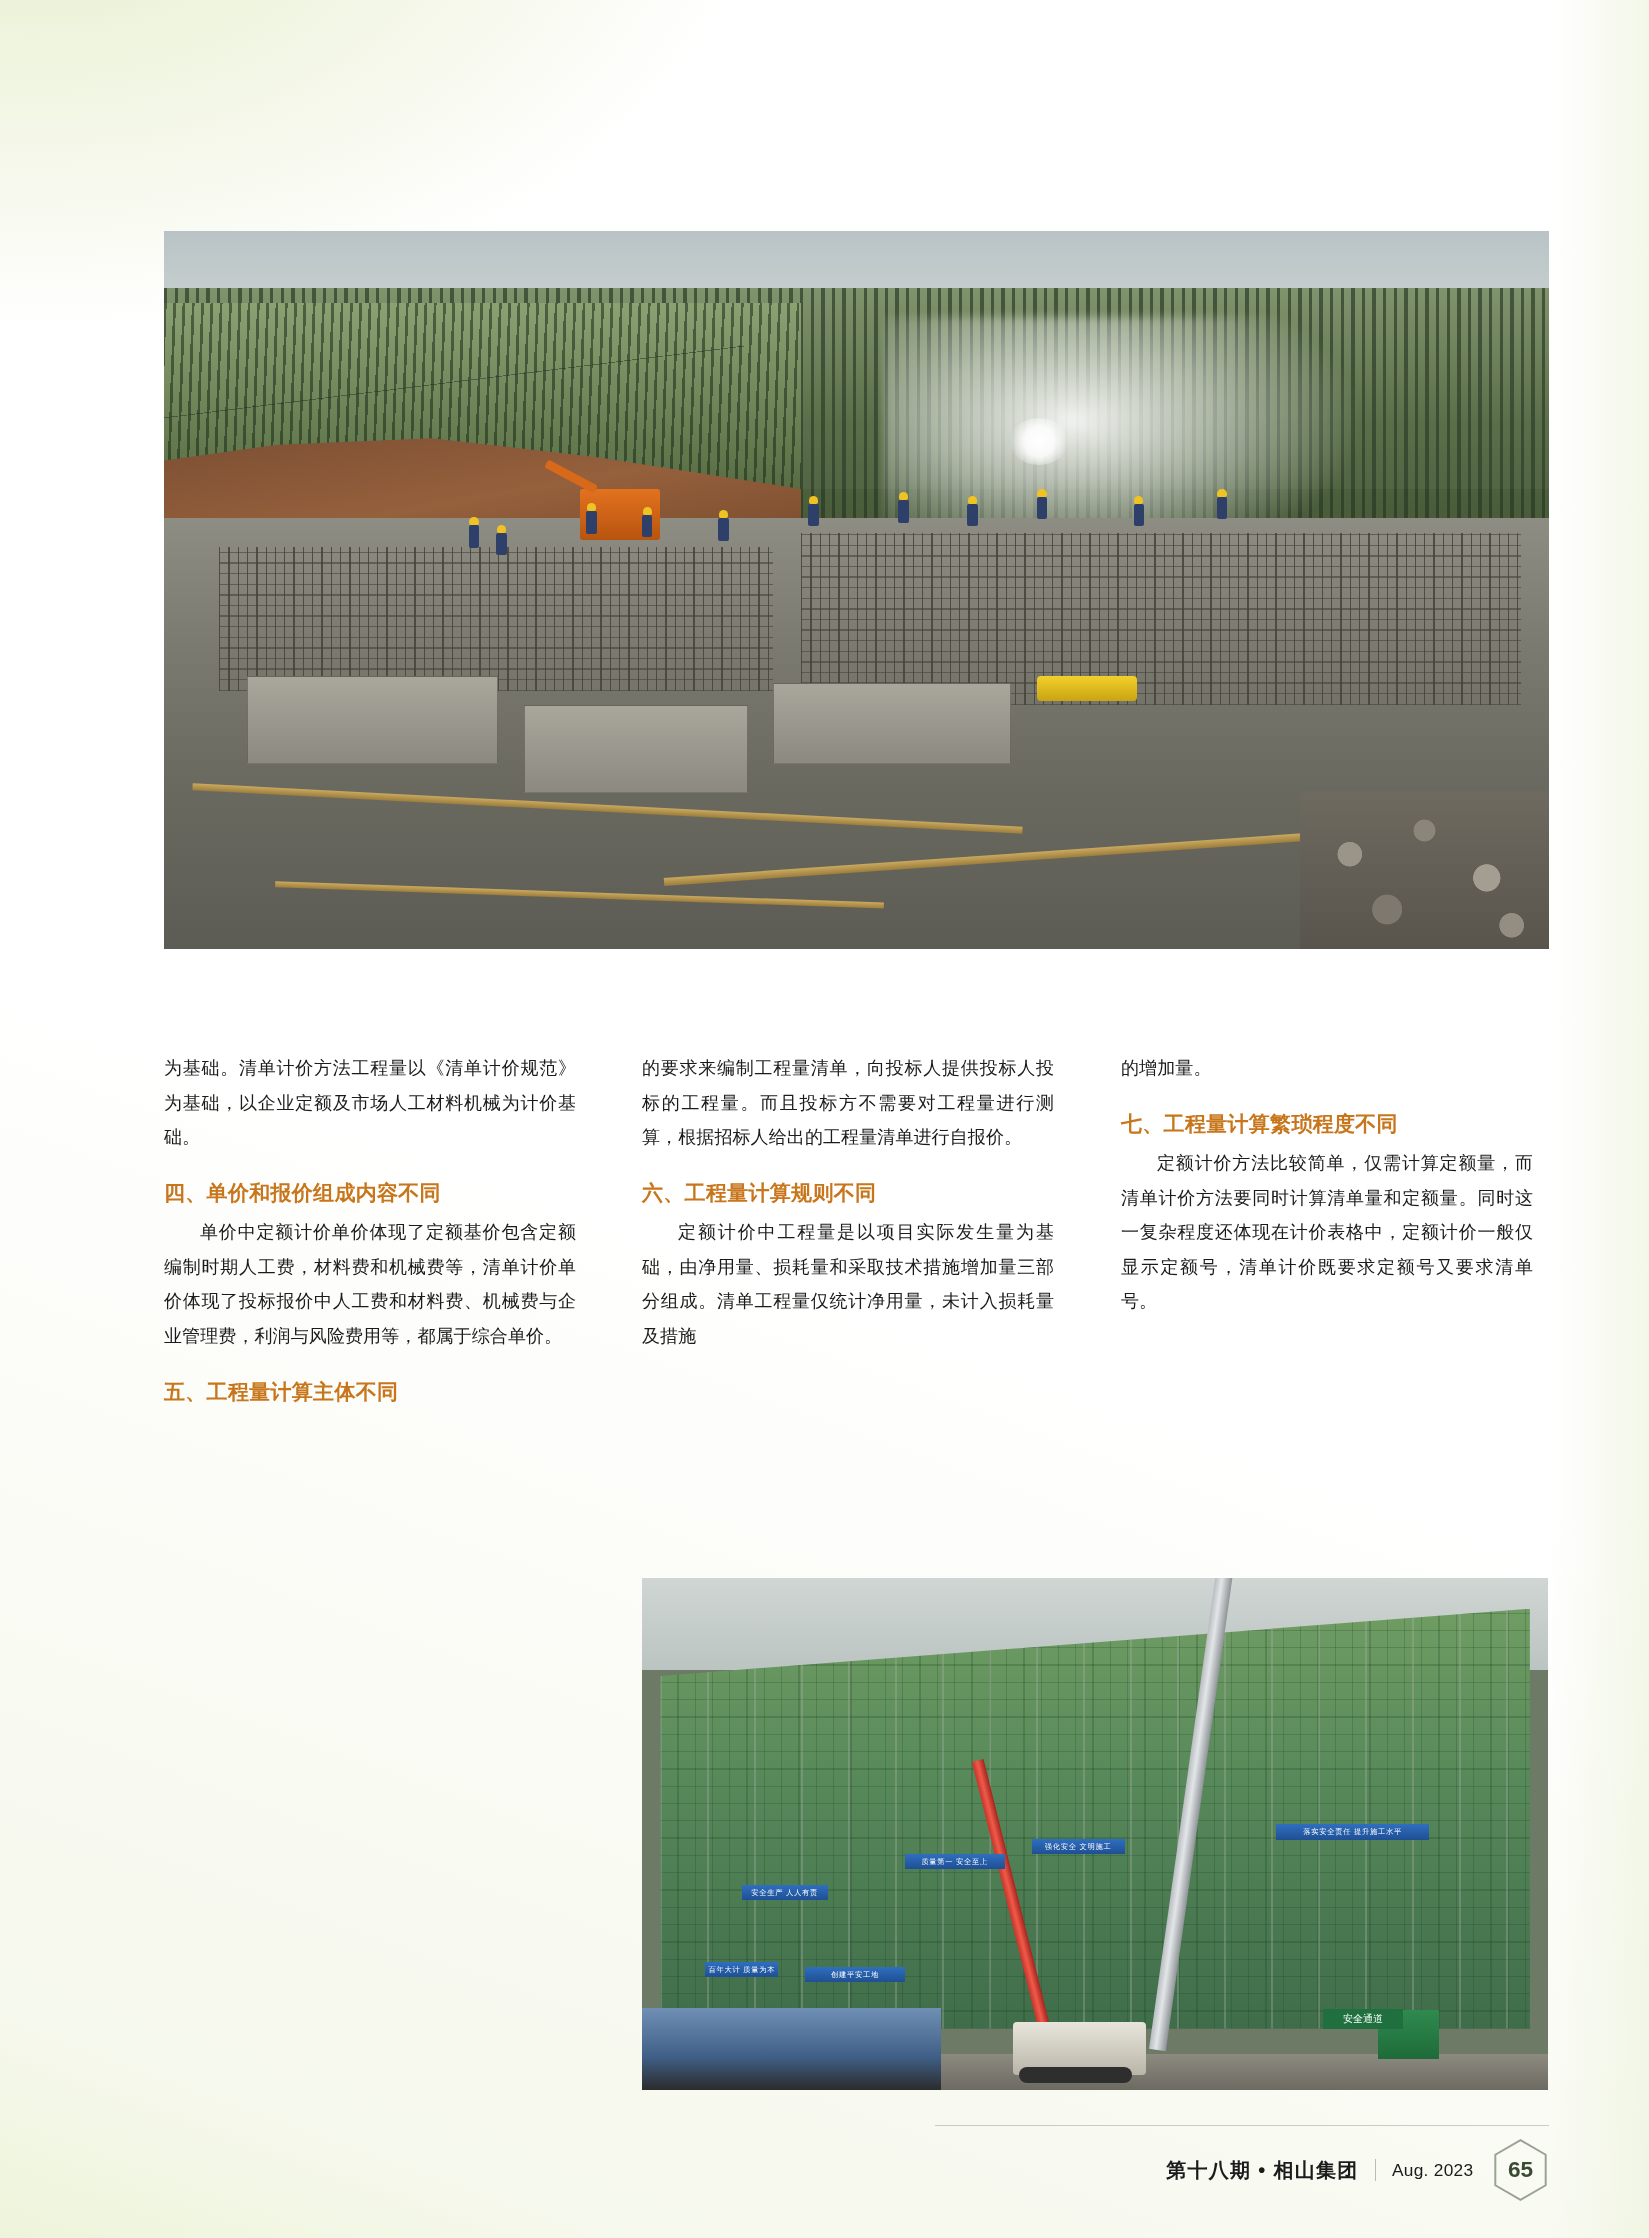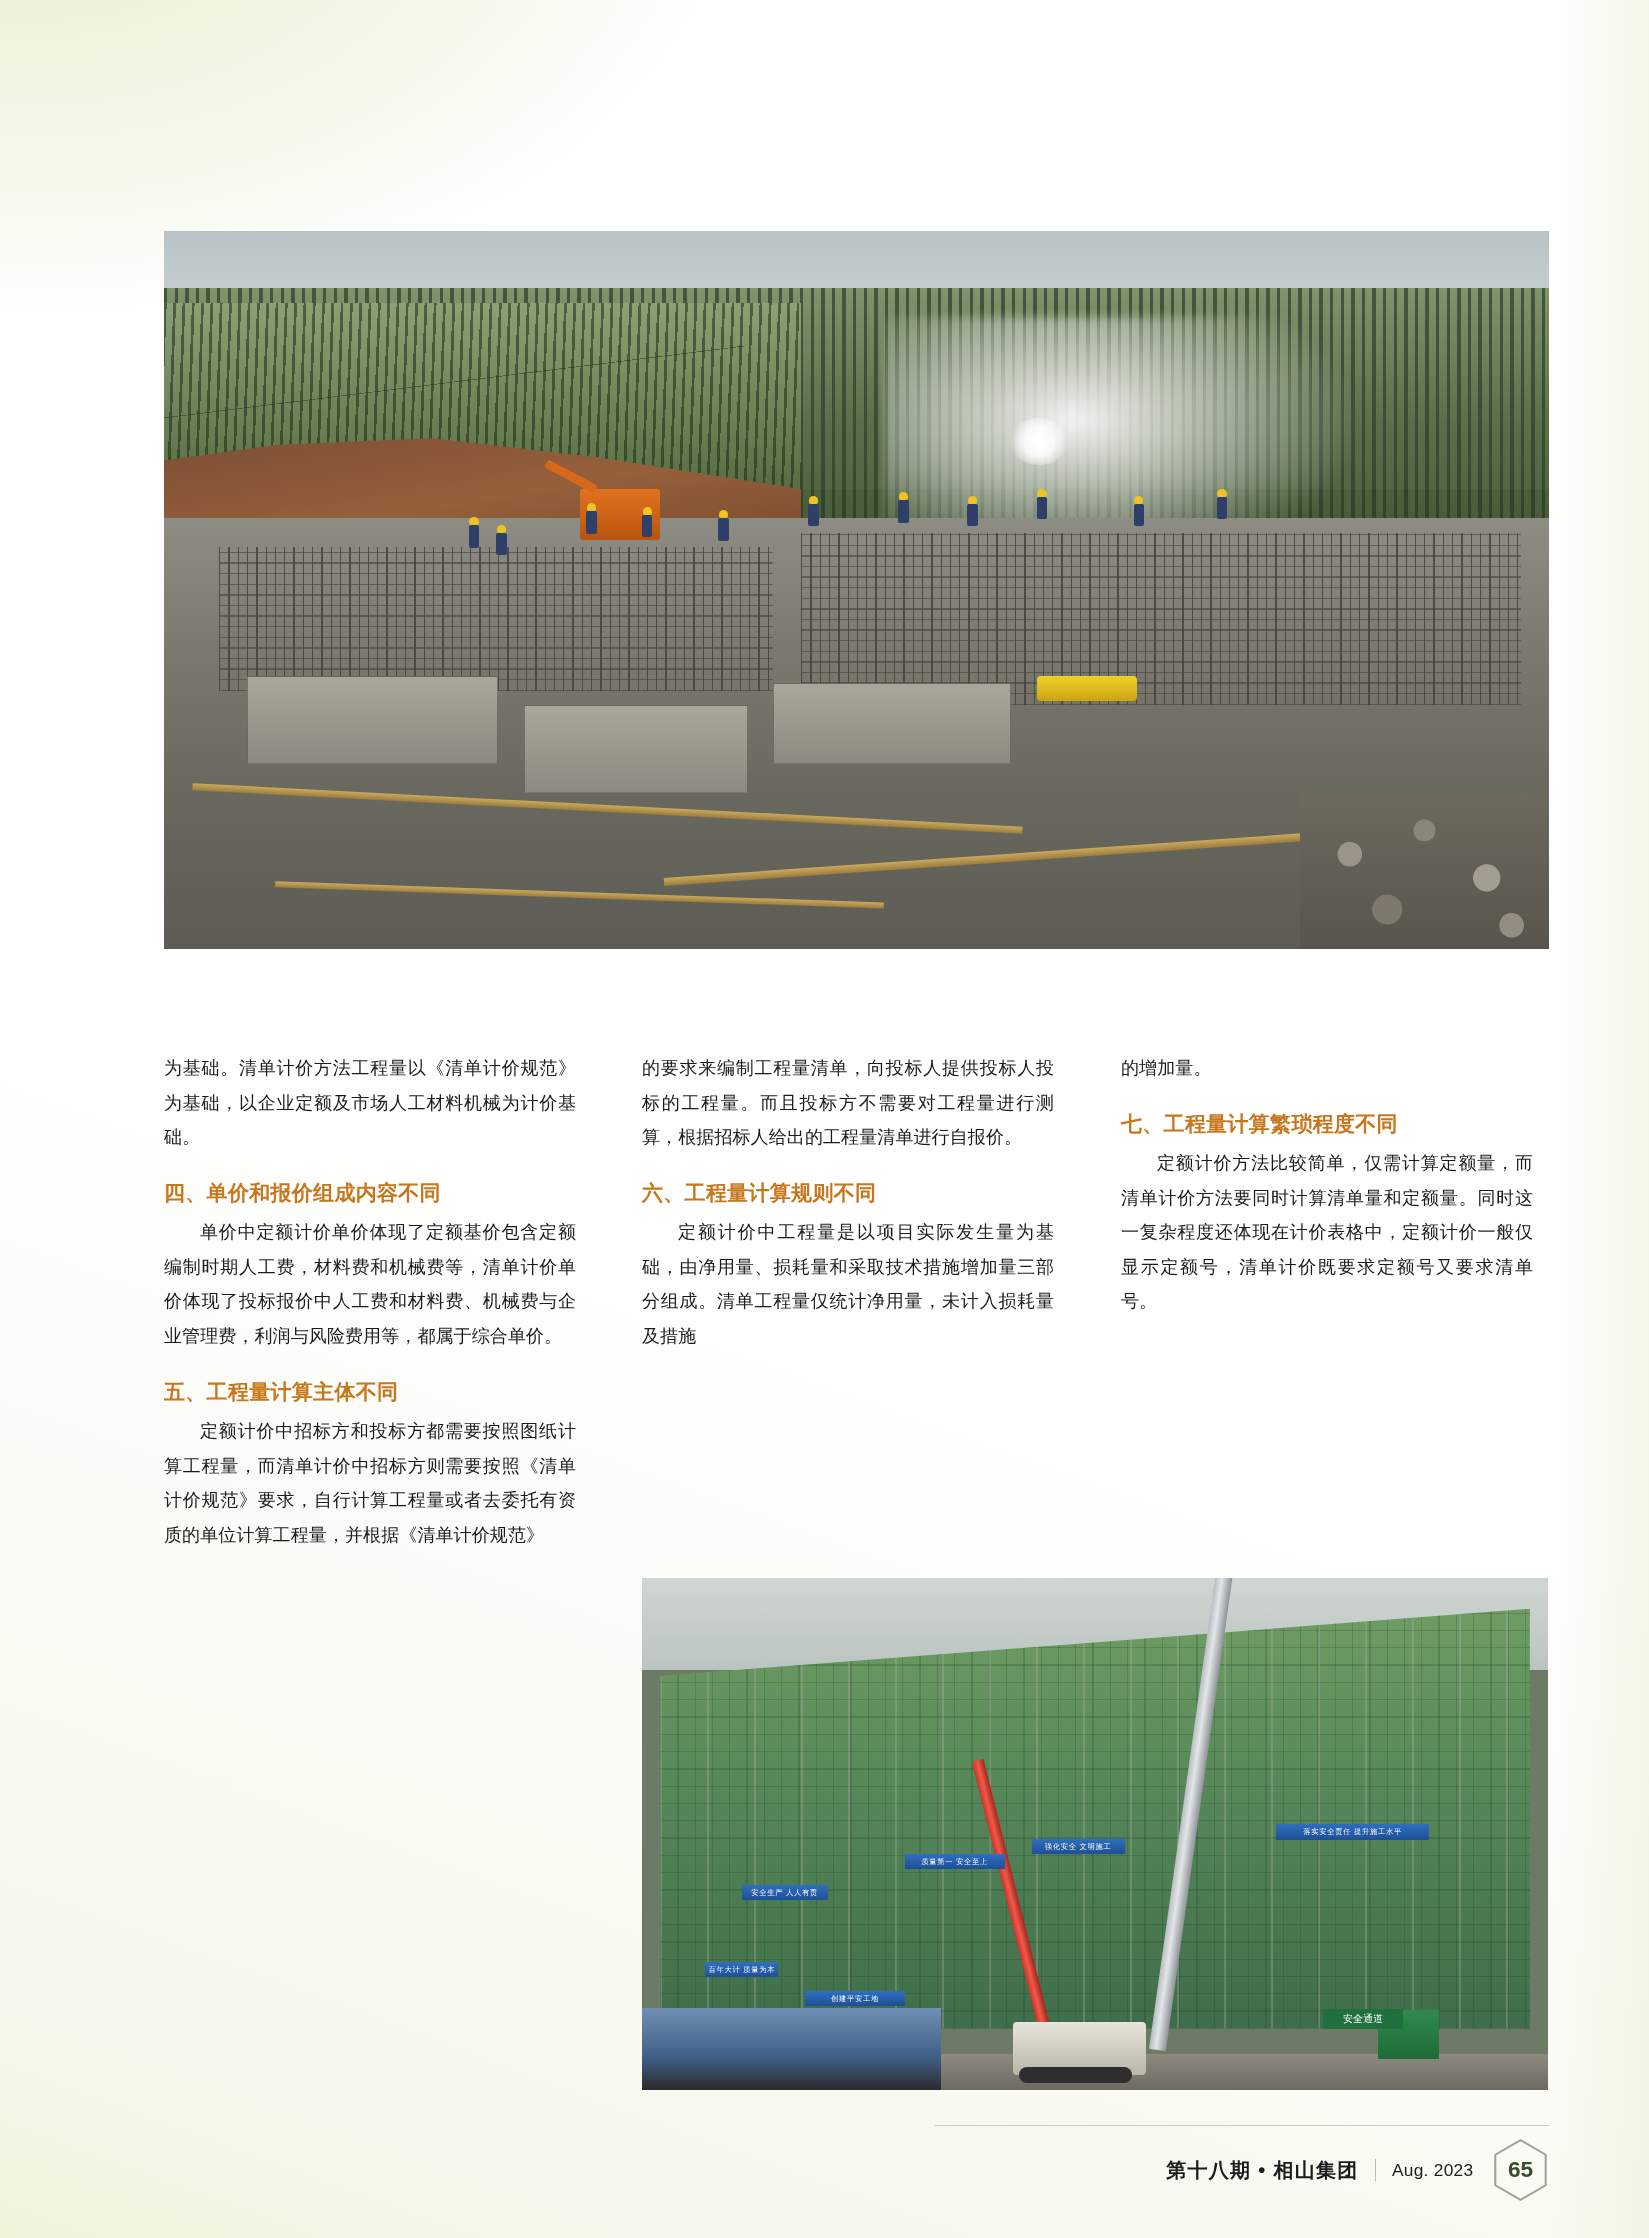--- a/index.html
+++ b/index.html
@@ -349,21 +349,20 @@
     <div class="worker" style="left:63%; top:37%;"></div>
     <div class="worker" style="left:70%; top:38%;"></div>
     <div class="worker" style="left:76%; top:37%;"></div>
   </div>
 
   <div class="col col1">
     <p class="para">为基础。清单计价方法工程量以《清单计价规范》为基础，以企业定额及市场人工材料机械为计价基础。</p>
     <div class="heading">四、单价和报价组成内容不同</div>
     <p class="para indent">单价中定额计价单价体现了定额基价包含定额编制时期人工费，材料费和机械费等，清单计价单价体现了投标报价中人工费和材料费、机械费与企业管理费，利润与风险费用等，都属于综合单价。</p>
     <div class="heading">五、工程量计算主体不同</div>
-    <p class="para indent">定额计价中招标方和投标方都需要按照图纸计算工程量，而清单计价中招标方则需要按照《清单计价规范》要求，自行计算工程量或者去委托有资质的单位计算工程量，并根据《清单计价规范》</p>
   </div>
 
   <div class="col col2">
     <p class="para">的要求来编制工程量清单，向投标人提供投标人投标的工程量。而且投标方不需要对工程量进行测算，根据招标人给出的工程量清单进行自报价。</p>
     <div class="heading">六、工程量计算规则不同</div>
     <p class="para indent">定额计价中工程量是以项目实际发生量为基础，由净用量、损耗量和采取技术措施增加量三部分组成。清单工程量仅统计净用量，未计入损耗量及措施</p>
   </div>
 
   <div class="col col3">
     <p class="para">的增加量。</p>
@@ -376,21 +375,21 @@
     <div class="building"></div>
     <div class="scaffold"></div>
     <div class="crane-arm"></div>
     <div class="crane-red"></div>
 
     <div class="banner" style="left:11%; top:60%; width:86px; height:14.6px;">安全生产 人人有责</div>
     <div class="banner" style="left:29%; top:54%; width:100px; height:14.6px;">质量第一 安全至上</div>
     <div class="banner" style="left:43%; top:51%; width:93px; height:14.6px;">强化安全 文明施工</div>
     <div class="banner" style="left:70%; top:48%; width:153px; height:16px;">落实安全责任 提升施工水平</div>
     <div class="banner" style="left:7%; top:75%; width:73px; height:14.6px;">百年大计 质量为本</div>
-    <div class="banner" style="left:18%; top:76%; width:100px; height:14.6px;margin-top:24px;">创建平安工地</div>
+    <div class="banner" style="left:18%; top:76%; width:100px; height:14.6px;">创建平安工地</div>
 
     <div class="ground"></div>
     <div class="truck"></div>
     <div class="cars"></div>
     <div class="greenbox"></div>
     <div class="signboard">安全通道</div>
   </div>
 
   <div class="footer-rule"></div>
   <div class="footer">

